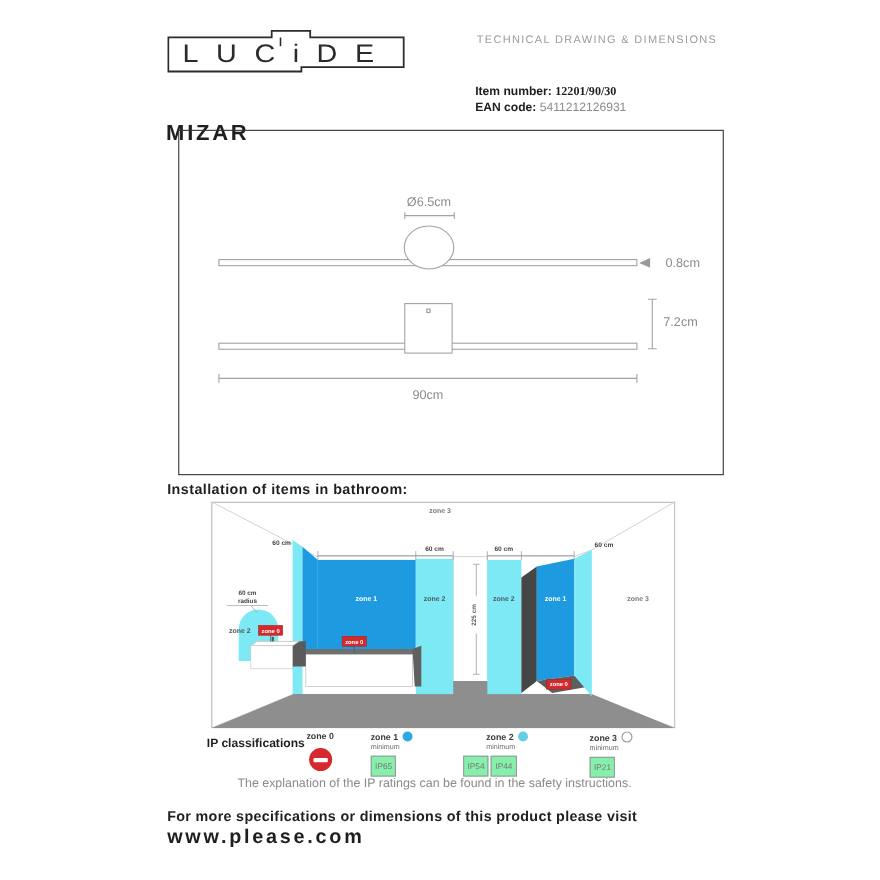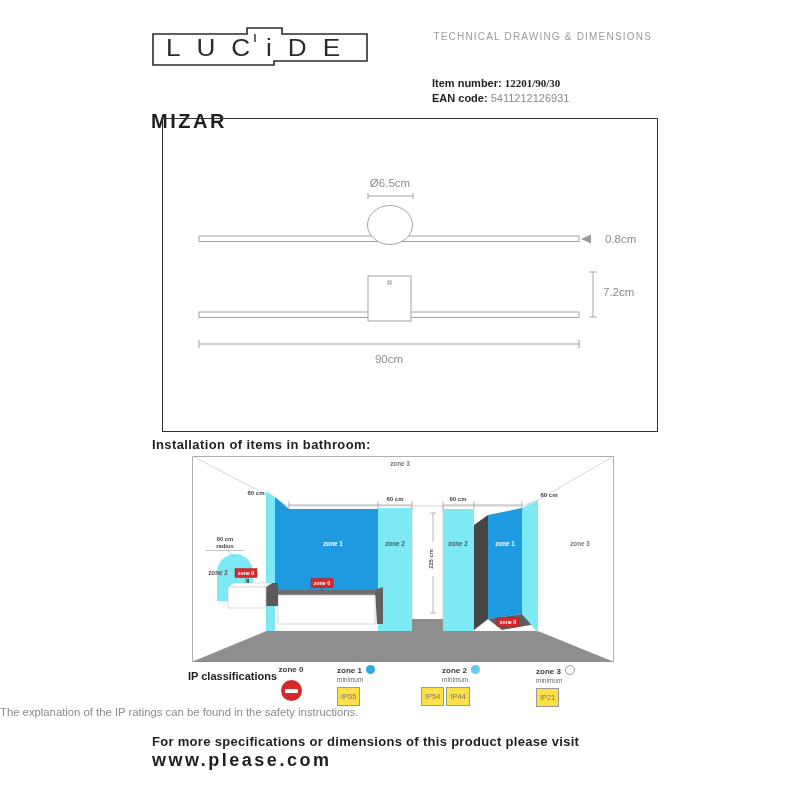--- a/index.html
+++ b/index.html
@@ -23,25 +23,25 @@
   #bathroom-svg{top:456px;left:192px;}
   
   #ip-title{top:670px;left:188px;font-size:11px;font-weight:bold;}
   .zone-col{position:absolute;font-size:8px;}
   .zone-head{font-weight:bold;color:#3a3a3a;white-space:nowrap;}
   .zone-min{font-size:6.5px;color:#6a6a6a;margin-top:1px;}
   .dot{display:inline-block;width:9px;height:9px;border-radius:50%;vertical-align:-1px;margin-left:4px;}
   .dot-z1{background:#2ba9e0;}
   .dot-z2{background:#66ccec;}
   .dot-z3{background:#fff;border:1px solid #9a9a9a;width:8px;height:8px;}
-  .ip-box{display:inline-block;border:1px solid #9a9a9a;background:#fde047;color:#777;
+  .ip-box{display:inline-block;border:1px solid #9a9a9a;background:#86efac;color:#777;
     font-size:7.5px;padding:4px 3px;min-width:14px;text-align:center;margin-top:4px;margin-right:2px;}
   #no-entry{width:21px;height:21px;border-radius:50%;background:#d5292d;position:relative;margin:6px auto 0 auto;}
   #no-entry .bar{position:absolute;left:4px;top:9px;width:13px;height:3.5px;background:#fff;border-radius:1px;}
-  #ip-caption{top:706px;left:0;width:790px;font-size:11.3px;color:#8a8a8a;}
+  #ip-caption{top:706px;left:0;width:790px;text-align:center;font-size:11.3px;color:#8a8a8a;}
   
   #footer-line1{top:734px;left:152px;font-size:13px;font-weight:bold;letter-spacing:.3px;}
   #footer-line2{top:750px;left:152px;font-size:18px;font-weight:bold;letter-spacing:2.5px;}
   svg text{font-family:"Liberation Sans", sans-serif;}
 </style>
 </head>
 <body>
 
 <svg class="abs" style="top:27px;left:152px;" width="217" height="41" viewBox="0 0 217 41">
   <path d="M1,7 H95 V1 H130 V7 H215 V34 H122 V38 H1 Z" fill="none" stroke="#2b2b2b" stroke-width="1.6"></path>

